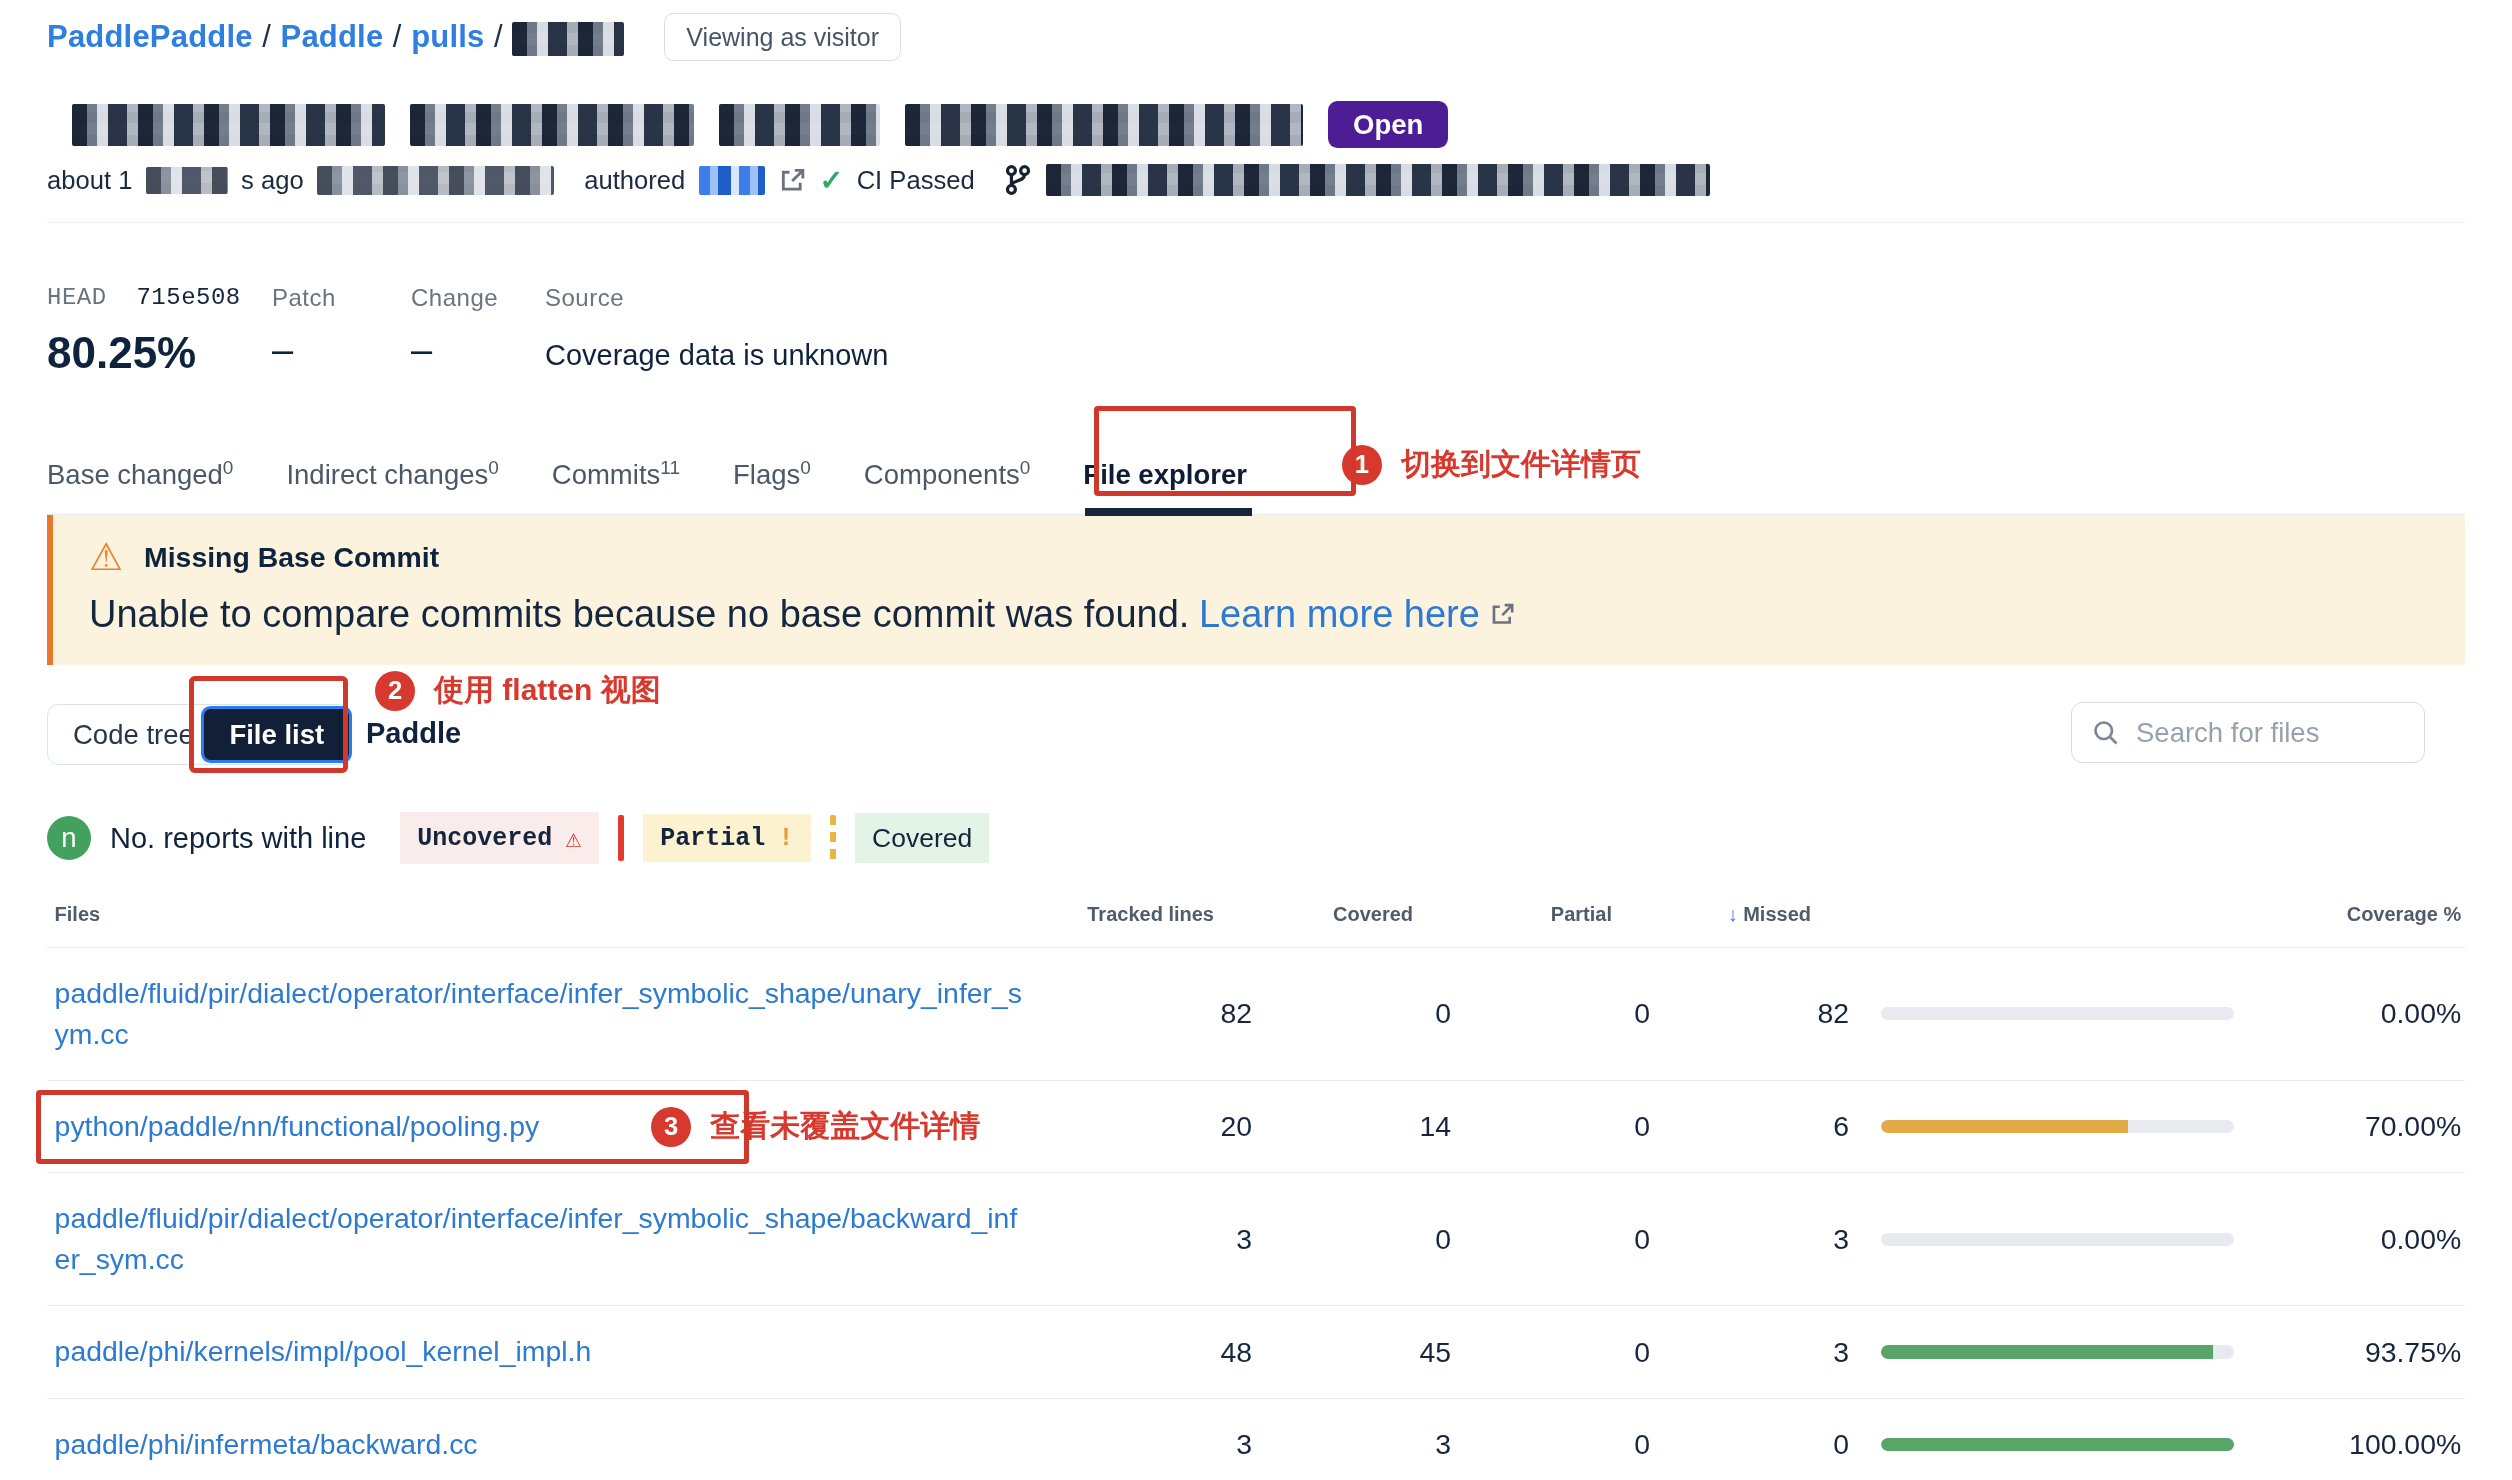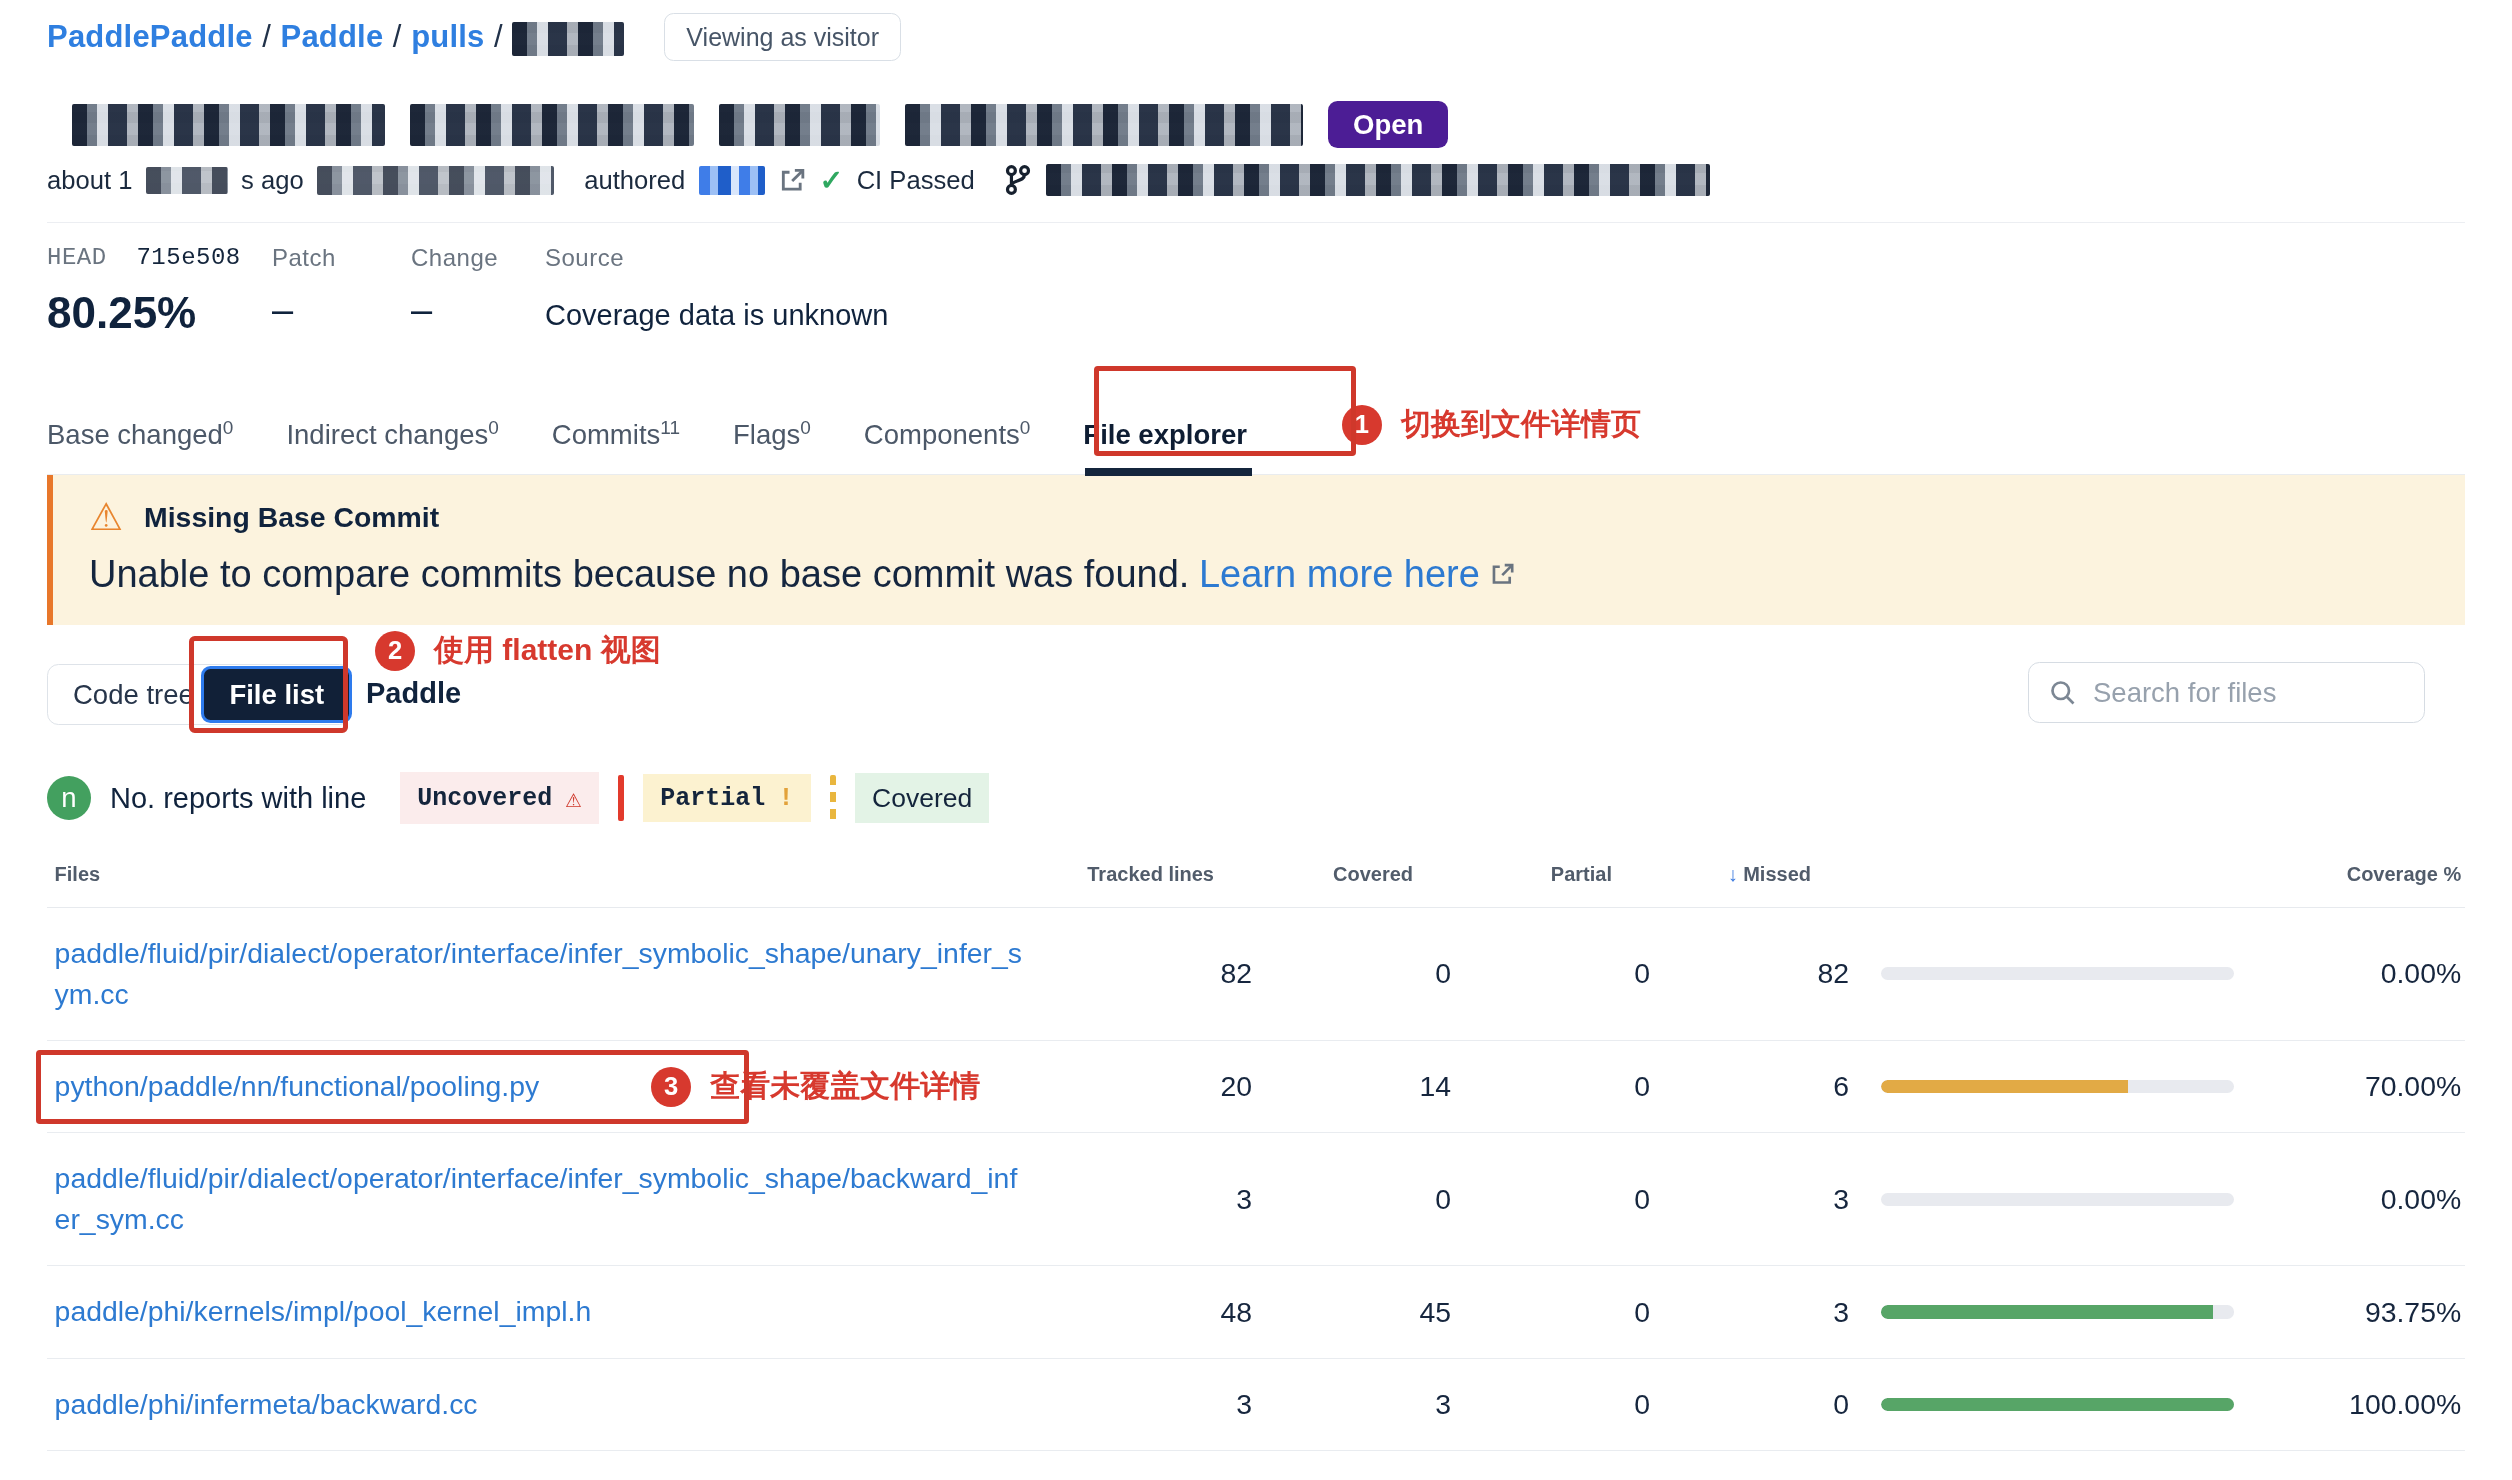--- a/index.html
+++ b/index.html
@@ -30,21 +30,21 @@
   .openbadge { background:#4c1d95; color:#fff; font-weight:700; font-size:27.5px;
     padding:7.6px 25px; border-radius:9.5px; }
 
   .metarow { margin-top:15px; display:flex; align-items:center; gap:13.3px;
     font-size:25.6px; color:#1b2a3e; padding-left:0; }
   .metarow .chk { color:#2fa860; font-weight:700; font-size:28.4px; }
   .hdr-divider { margin-top:25px; border-bottom:1.9px solid #eceef2; }
 
   
   .stats { display:flex; margin-top:21px; }
-  .stat { margin-right:0; }
+  .stat { margin-right:0;margin-top:40px; }
   .stat .lab { font-size:24px; color:#6a7480; letter-spacing:0.5px; }
   .stat .lab.mono, .mono { font-family:"Liberation Mono", monospace; }
   .stat .lab .sha { color:#14253c; }
   .stat .val { margin-top:17px; font-size:44px; font-weight:700; color:#10233d; }
   .stat .val.dash { font-weight:400; font-size:38px; }
   .stat .val.plain { font-weight:400; font-size:29px; padding-top:9.5px; }
   .s-head { width:225px; } .s-patch { width:139px; } .s-change { width:134px; } .s-source { width:auto; }
 
   
   .tabs { position:relative; margin-top:66px; display:flex; align-items:flex-end; gap:53px;
@@ -73,21 +73,21 @@
   .toolbar { position:relative; height:123px; margin-top:5.7px; }
   .toolbar .anno2 { position:absolute; left:328px; top:0; }
   .segctl { position:absolute; left:0; top:34px; display:flex; align-items:center;
     border:1.9px solid #dee3e9; border-radius:11.4px; background:#fff; height:61px; padding-left:25px; }
   .seg-tree { font-size:27.5px; color:#27354a; padding-right:7.6px; }
   .seg-list { background:#112037; color:#fff; font-weight:700; font-size:27.5px;
     border:3.8px solid #2e7bed; border-radius:9.5px; padding:9.5px 25px; margin-right:-1.9px; }
   .redbox-seg { position:absolute; left:142px; top:5.7px; width:159px; height:97px;
     border:5.7px solid #cf382b; border-radius:5.7px; pointer-events:none; }
   .repo-label { position:absolute; left:319px; top:47px; font-size:29px; font-weight:700; color:#10233d; }
-  .searchbox { position:absolute; right:40px; top:32px; width:397px; height:61px;
+  .searchbox { position:absolute; right:40px; top:32px; width:354px; height:61px;
     border:1.9px solid #d6dce3; border-radius:11.4px; display:flex; align-items:center; gap:15px; padding:16px 19px; }
   .searchbox input { border:none; outline:none; font-size:27.5px; color:#26354a; width:100%;
     font-family:"Liberation Sans", sans-serif; }
   .searchbox input::placeholder { color:#97a1ad; }
 
   
   .legend { display:flex; align-items:center; gap:19px; margin-top:19px; }
   .ncirc { width:44px; height:44px; border-radius:50%; background:#43a05f; color:#fff;
     font-size:27.5px; display:flex; align-items:center; justify-content:center; }
   .legend .ltext { font-size:29px; color:#10233d; margin-right:15px; }

